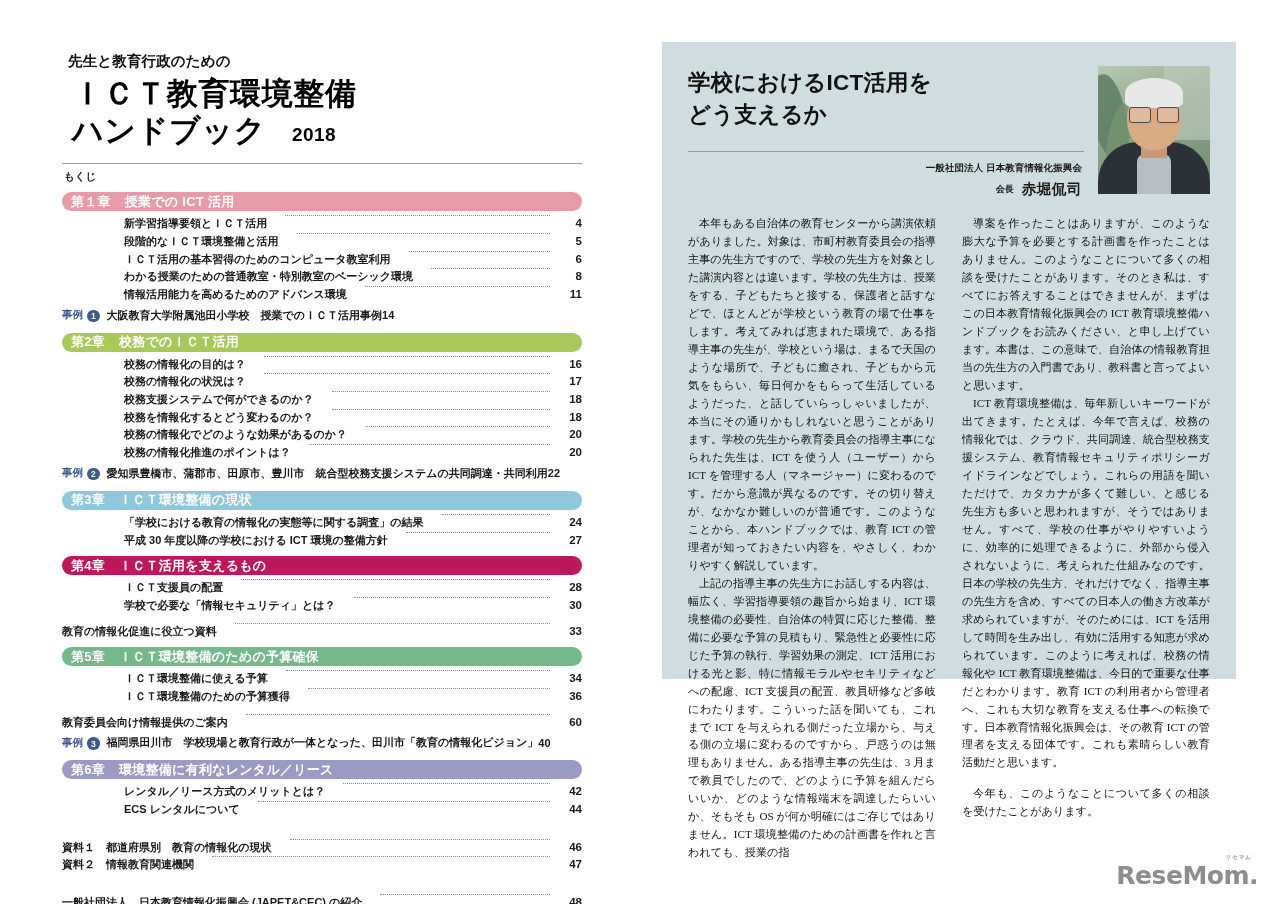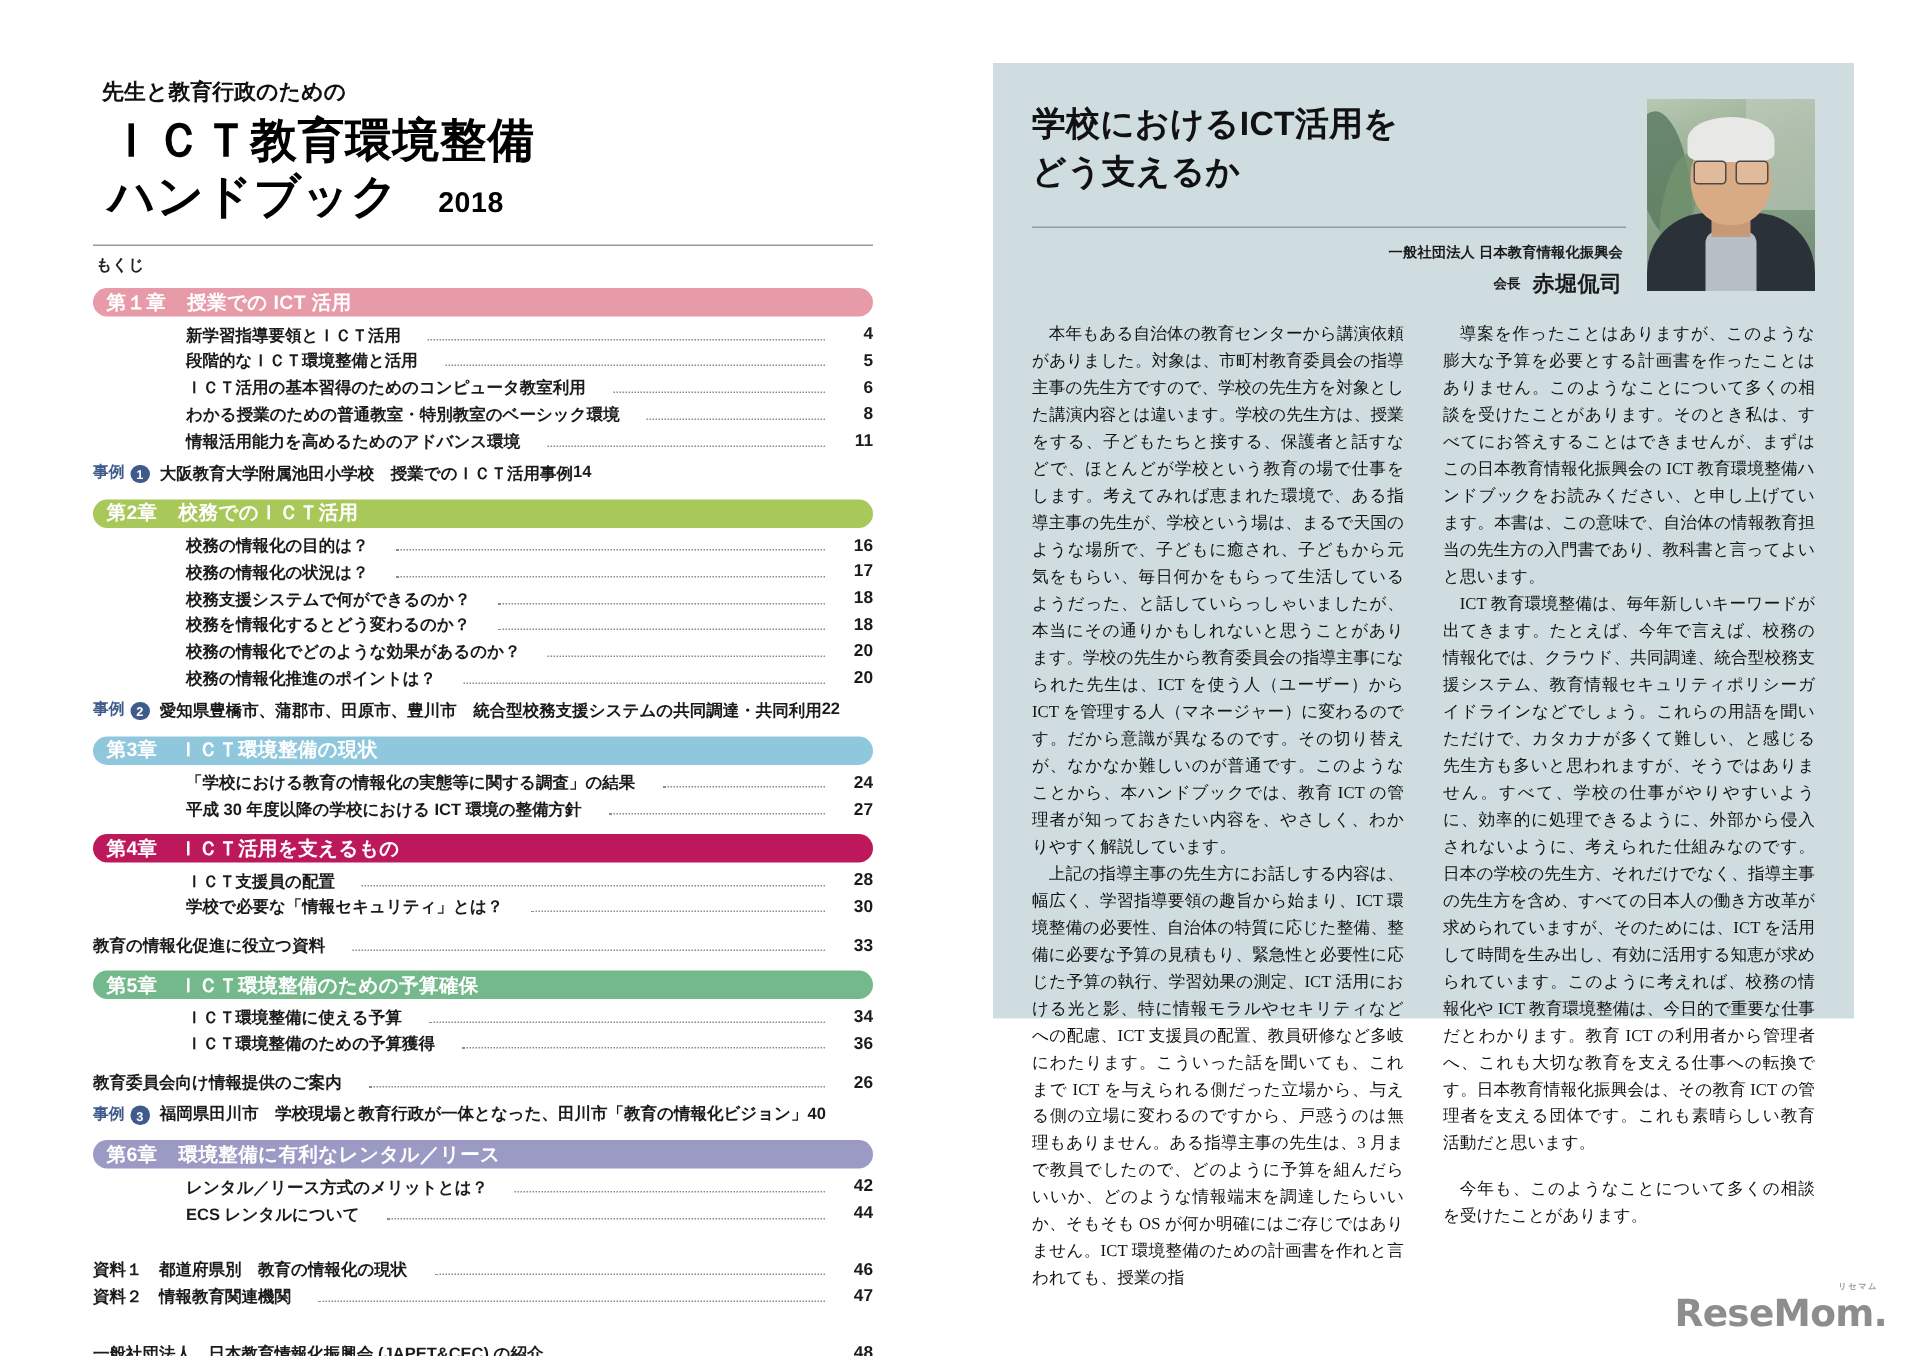--- a/index.html
+++ b/index.html
@@ -82,21 +82,21 @@
     font-weight: bold;
     letter-spacing: .02em;
     white-space: nowrap;
     box-sizing: border-box;
   }
   .chapter-bar .ch-num { margin-right: 14px; }
 
   
   .entry {
     display: flex;
-    align-items: flex-end;
+    align-items: flex-start;
     font-size: 11px;
     font-weight: bold;
     color: #1b1b1b;
     line-height: 1.0;
     padding: 3.1px 0;
     white-space: nowrap;
     gap: 15px;
   }
   .entry .etext { flex: 0 0 auto; }
   .entry .leader {
@@ -454,21 +454,21 @@
     </div>
     <div class="entry indent1">
       <span class="etext">ＩＣＴ環境整備のための予算獲得</span>
       <span class="leader"></span>
       <span class="pg">36</span>
     </div>
     <div class="spacer-8"></div>
     <div class="entry indent0">
       <span class="etext">教育委員会向け情報提供のご案内</span>
       <span class="leader"></span>
-      <span class="pg">26</span>
+      <span class="pg">60</span>
     </div>
     <div class="case-row">
       <span class="case-tag">事例</span>
       <span class="case-badge">3</span>
       <span class="etext">福岡県田川市　学校現場と教育行政が一体となった、田川市「教育の情報化ビジョン」</span>
       <span class="leader"></span>
       <span class="pg">40</span>
     </div>
 
     <div class="chapter-bar" style="background: rgb(154, 154, 196);">

